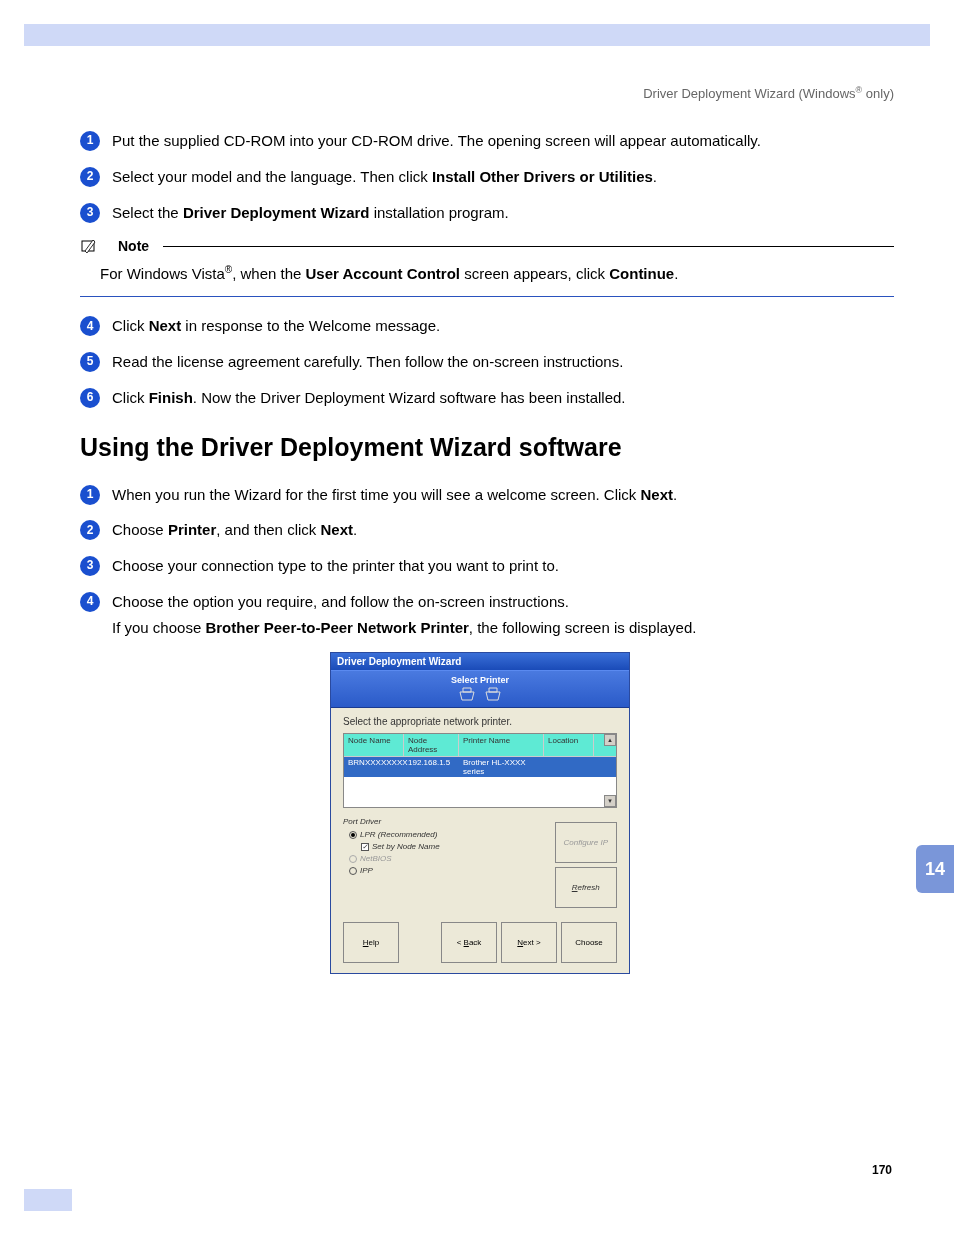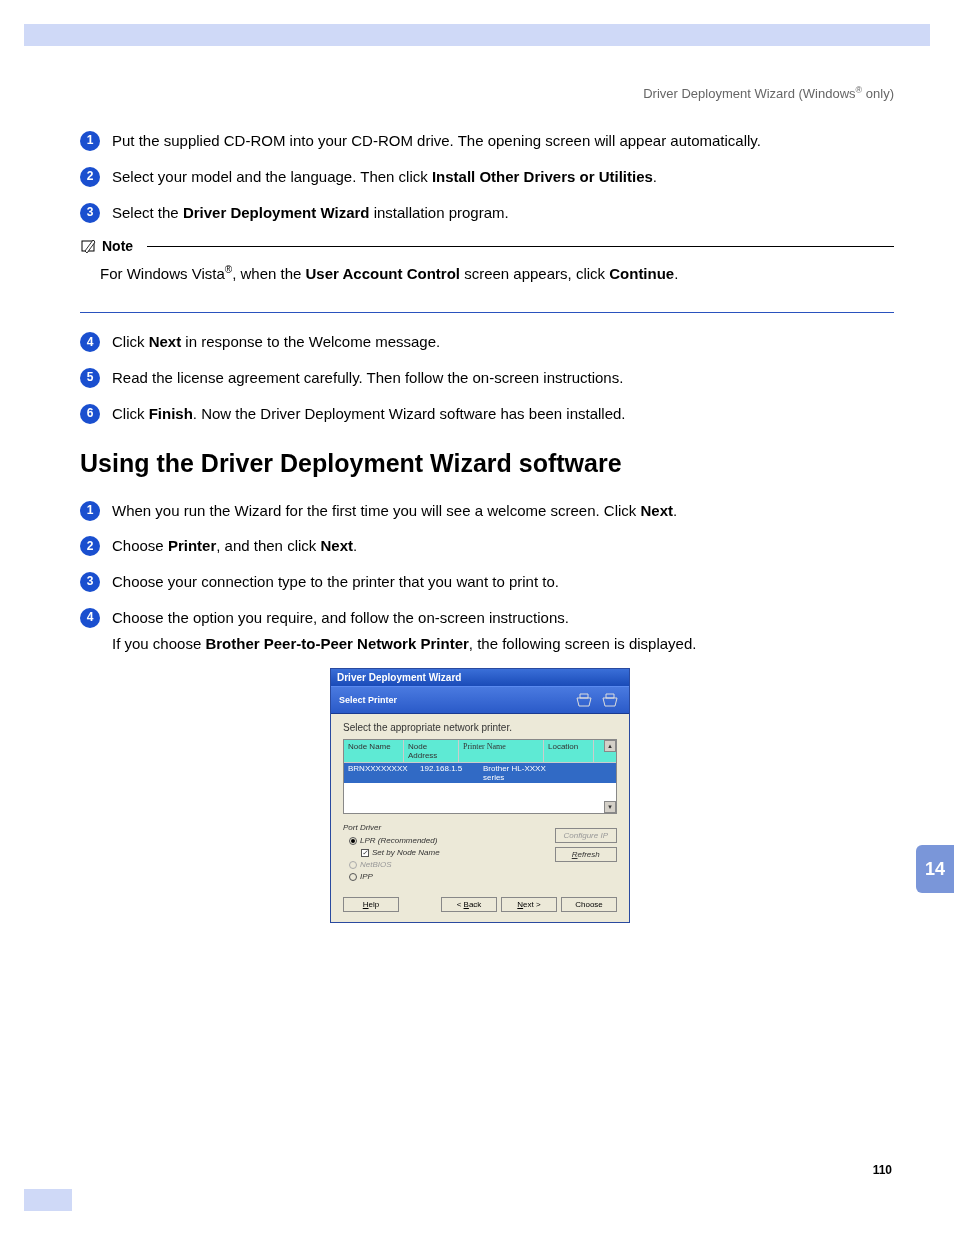--- a/index.html
+++ b/index.html
@@ -80,25 +80,25 @@
     flex: 1;
     height: 1px;
     background: #000;
     margin-left: 8px;
   }
   .note-label {
     font-weight: bold;
     font-size: 14px;
     display: flex;
     align-items: center;
-    gap: 4px;
+    gap: 20px;
   }
   .note-body {
     font-size: 15px;
-    padding: 4px 0 28px 20px;
+    padding: 4px 0 12px 20px;
     border-bottom: 1.5px solid #2a52be;
     line-height: 1.4;
   }
   .note-body sup { font-size: 10px; }
   .pencil-icon {
     width: 18px; height: 18px;
     display: inline-flex;
     align-items: center;
     justify-content: center;
   }
@@ -124,20 +124,21 @@
     background: linear-gradient(to bottom, #4a7ae0, #2a5ac8);
     color: #fff;
     padding: 4px 8px;
     font-weight: bold;
     font-size: 9px;
     display: flex;
     justify-content: space-between;
     align-items: center;
     border-top: 1px solid #5a8af0;
     border-bottom: 1px solid #1a3a90;
+    flex-direction: column;
   }
   .dlg-logos { display: flex; gap: 4px; }
   .logo-box {
     width: 22px; height: 18px;
     color: #ddd;
     display: flex; align-items: center; justify-content: center;
   }
   .dlg-body {
     padding: 8px 12px;
     color: #333;
@@ -157,21 +158,20 @@
   }
   .dlg-th > div {
     padding: 2px 4px;
     border-right: 1px solid #ccc;
     font-size: 8px;
   }
   .dlg-row {
     display: flex;
     background: #316ac5;
     color: #fff;
-    gap: 12px;
   }
   .dlg-row > div { padding: 1px 4px; font-size: 8px; }
   .scroll-up, .scroll-dn {
     position: absolute;
     right: 0;
     width: 12px; height: 12px;
     background: #d4d0c8;
     border: 1px solid #888;
     font-size: 7px;
     text-align: center;
@@ -199,21 +199,21 @@
   .radio-dot.disabled { border-color:#aaa; }
   .check-box {
     width:8px; height:8px; border:1px solid #555; background:#fff;
     display:inline-flex; align-items:center; justify-content:center; font-size:7px;
   }
   .disabled-text { color:#999; }
   .dlg-side-btns { display:flex; flex-direction:column; gap:4px; margin-top:6px; }
   .dlg-btn {
     border: 1px solid #888;
     background: #ece9d8;
-    padding: 2px 8px;
+    padding: 15px 8px;
     font-size: 8px;
     min-width: 56px;
     text-align: center;
   }
   .dlg-btn.disabled { color:#999; }
   .dlg-footer {
     display: flex;
     justify-content: space-between;
     padding: 6px 12px 10px 12px;
   }
@@ -348,21 +348,21 @@
             </svg>
         </span>
       </span>
     </div>
     <div class="dlg-body">
       <div class="dlg-label">Select the appropriate network printer.</div>
       <div class="dlg-table">
         <div class="dlg-th" id="dlg-th">
             <div style="width: 60px;">Node Name</div>
             <div style="width: 55px;">Node Address</div>
-            <div style="width: 85px; font-family: Liberation Serif, serif;">Printer Name</div>
+            <div style="width: 85px;">Printer Name</div>
             <div style="width: 50px;">Location</div>
           </div>
         <div class="dlg-row" id="dlg-row">
             <div style="width: 60px;">BRNXXXXXXXX</div>
             <div style="width: 55px;">192.168.1.5</div>
             <div style="width: 85px;">Brother HL-XXXX series</div>
             <div style="width: 50px;"></div>
           </div>
         <div class="scroll-up">▴</div>
         <div class="scroll-dn">▾</div>
@@ -399,14 +399,14 @@
         <div class="dlg-btn">&lt; <u>B</u>ack</div>
         <div class="dlg-btn"><u>N</u>ext &gt;</div>
         <div class="dlg-btn">Choose</div>
       </div>
     </div>
   </div>
 
 </div>
 
 <div class="side-tab">14</div>
-<div class="page-num">110</div>
+<div class="page-num">170</div>
 <div class="bottom-accent"></div>
 
 </body></html>

